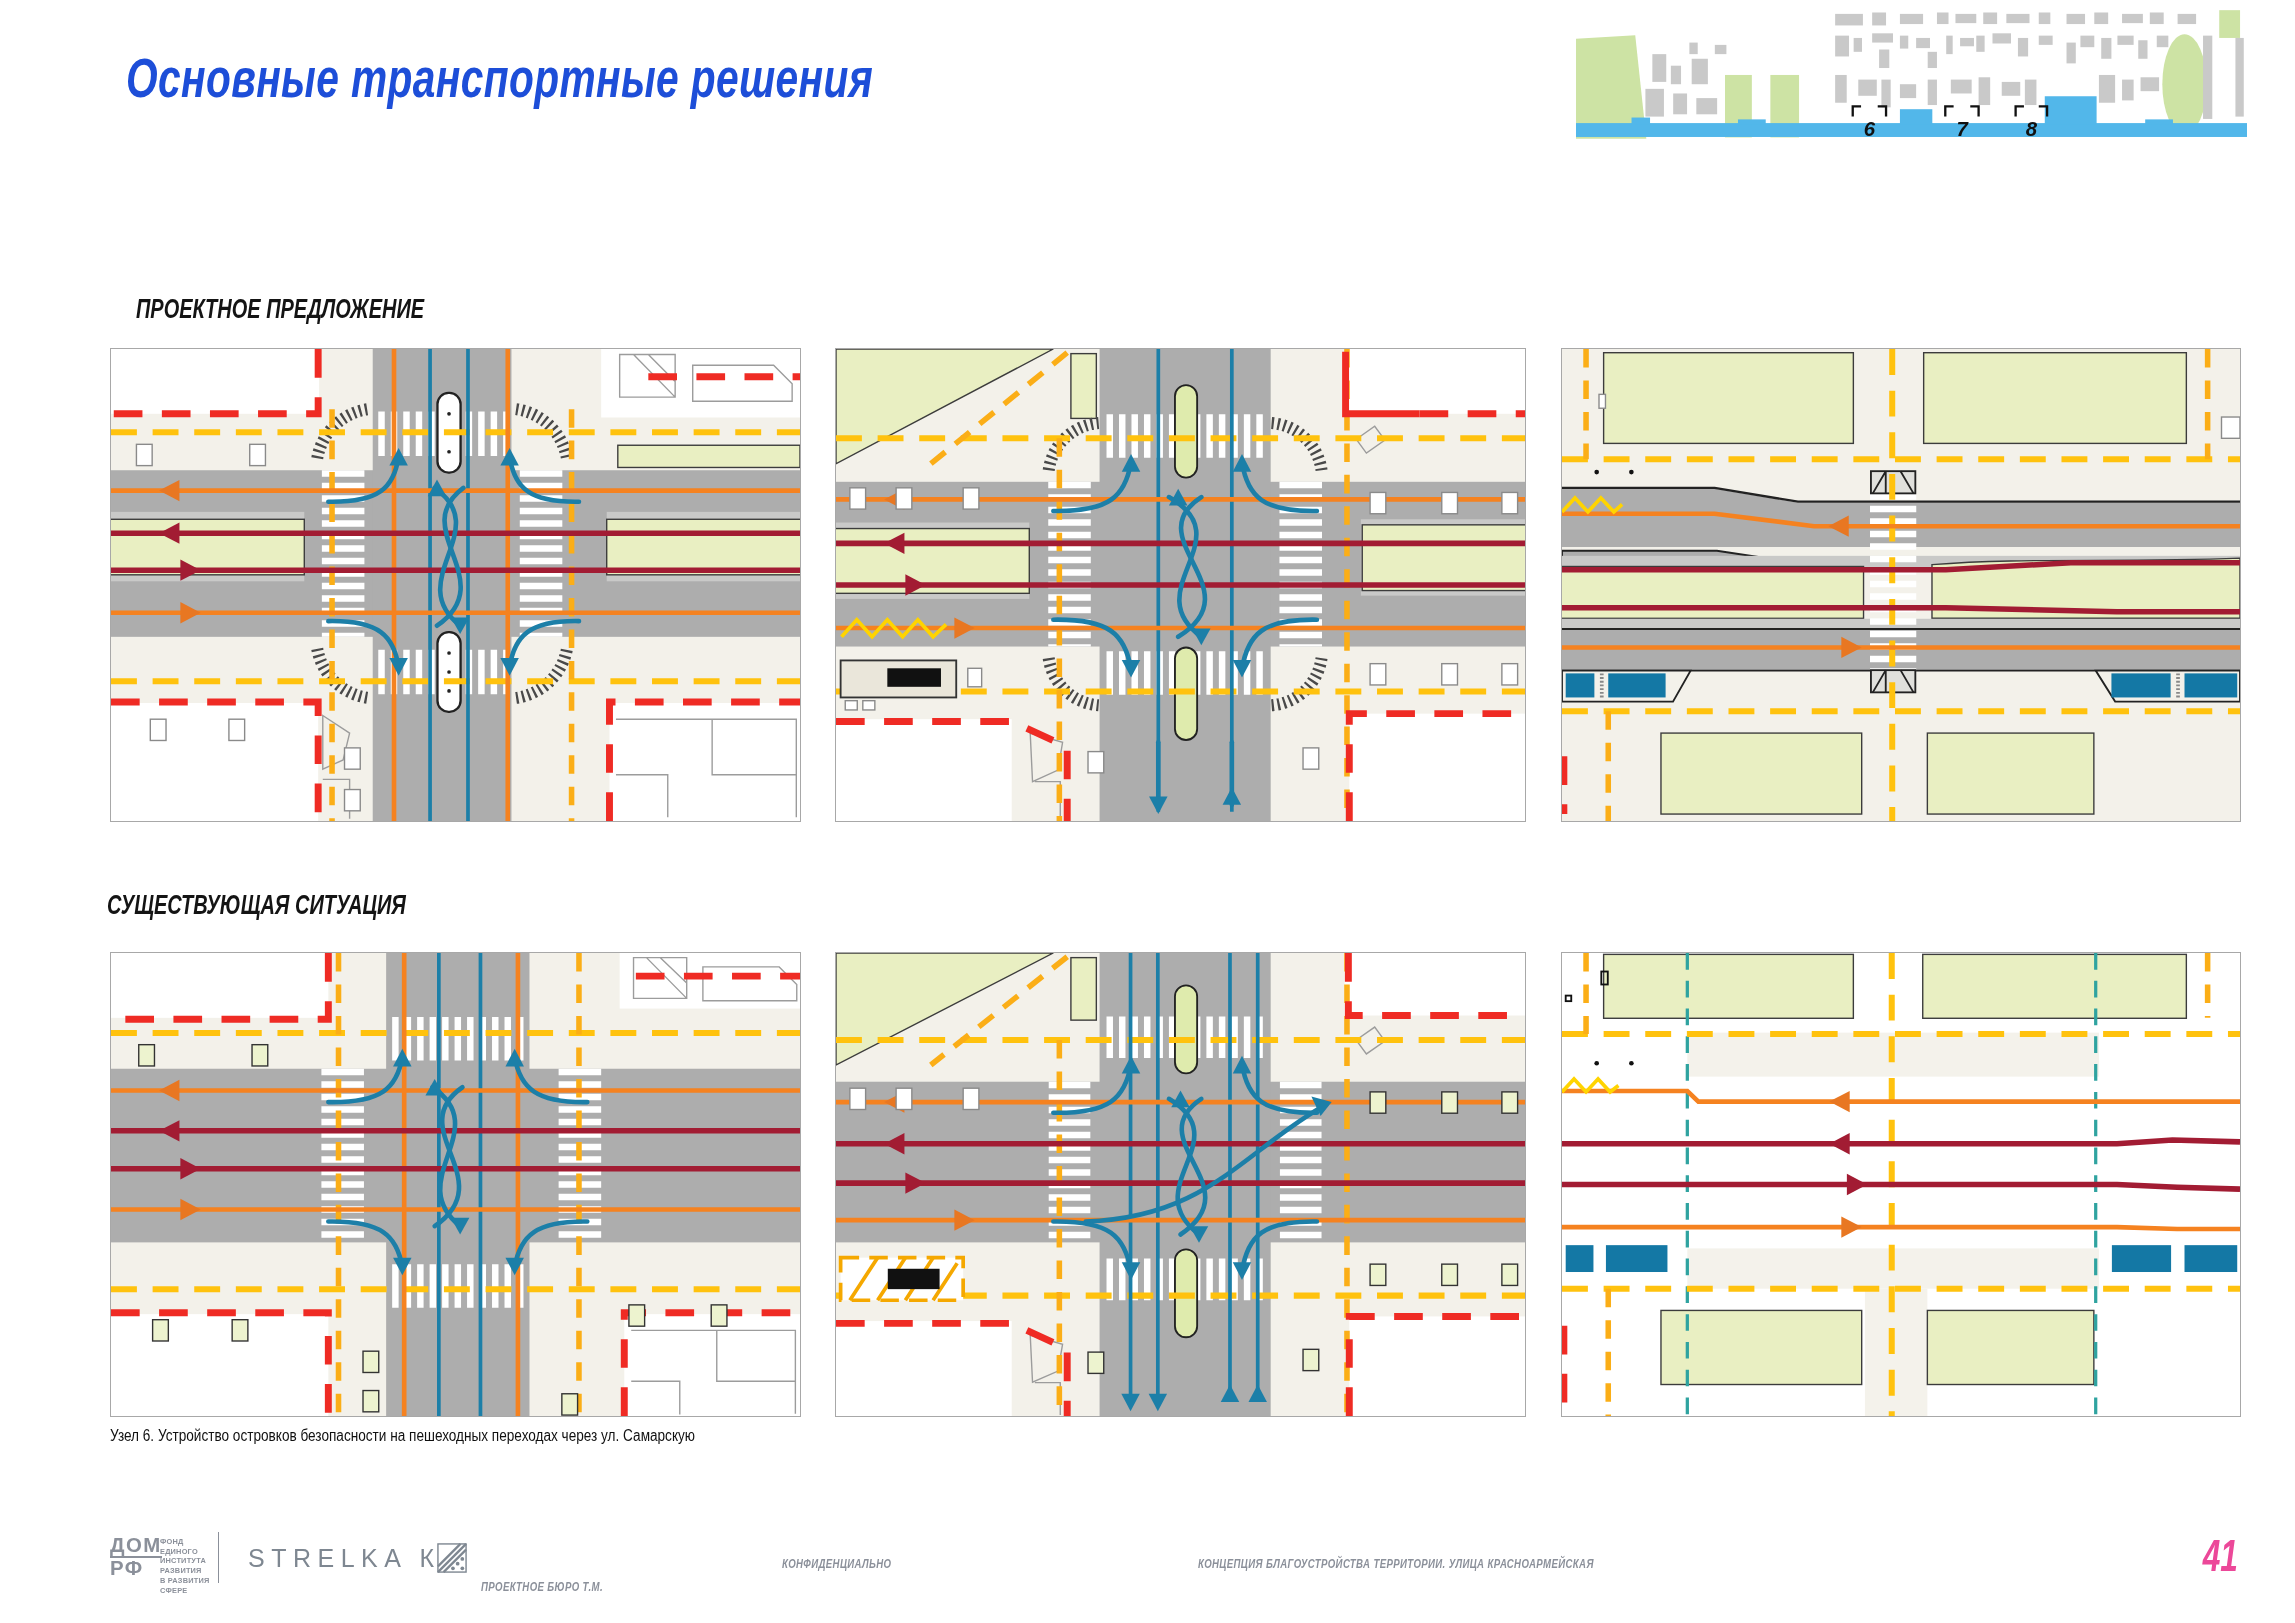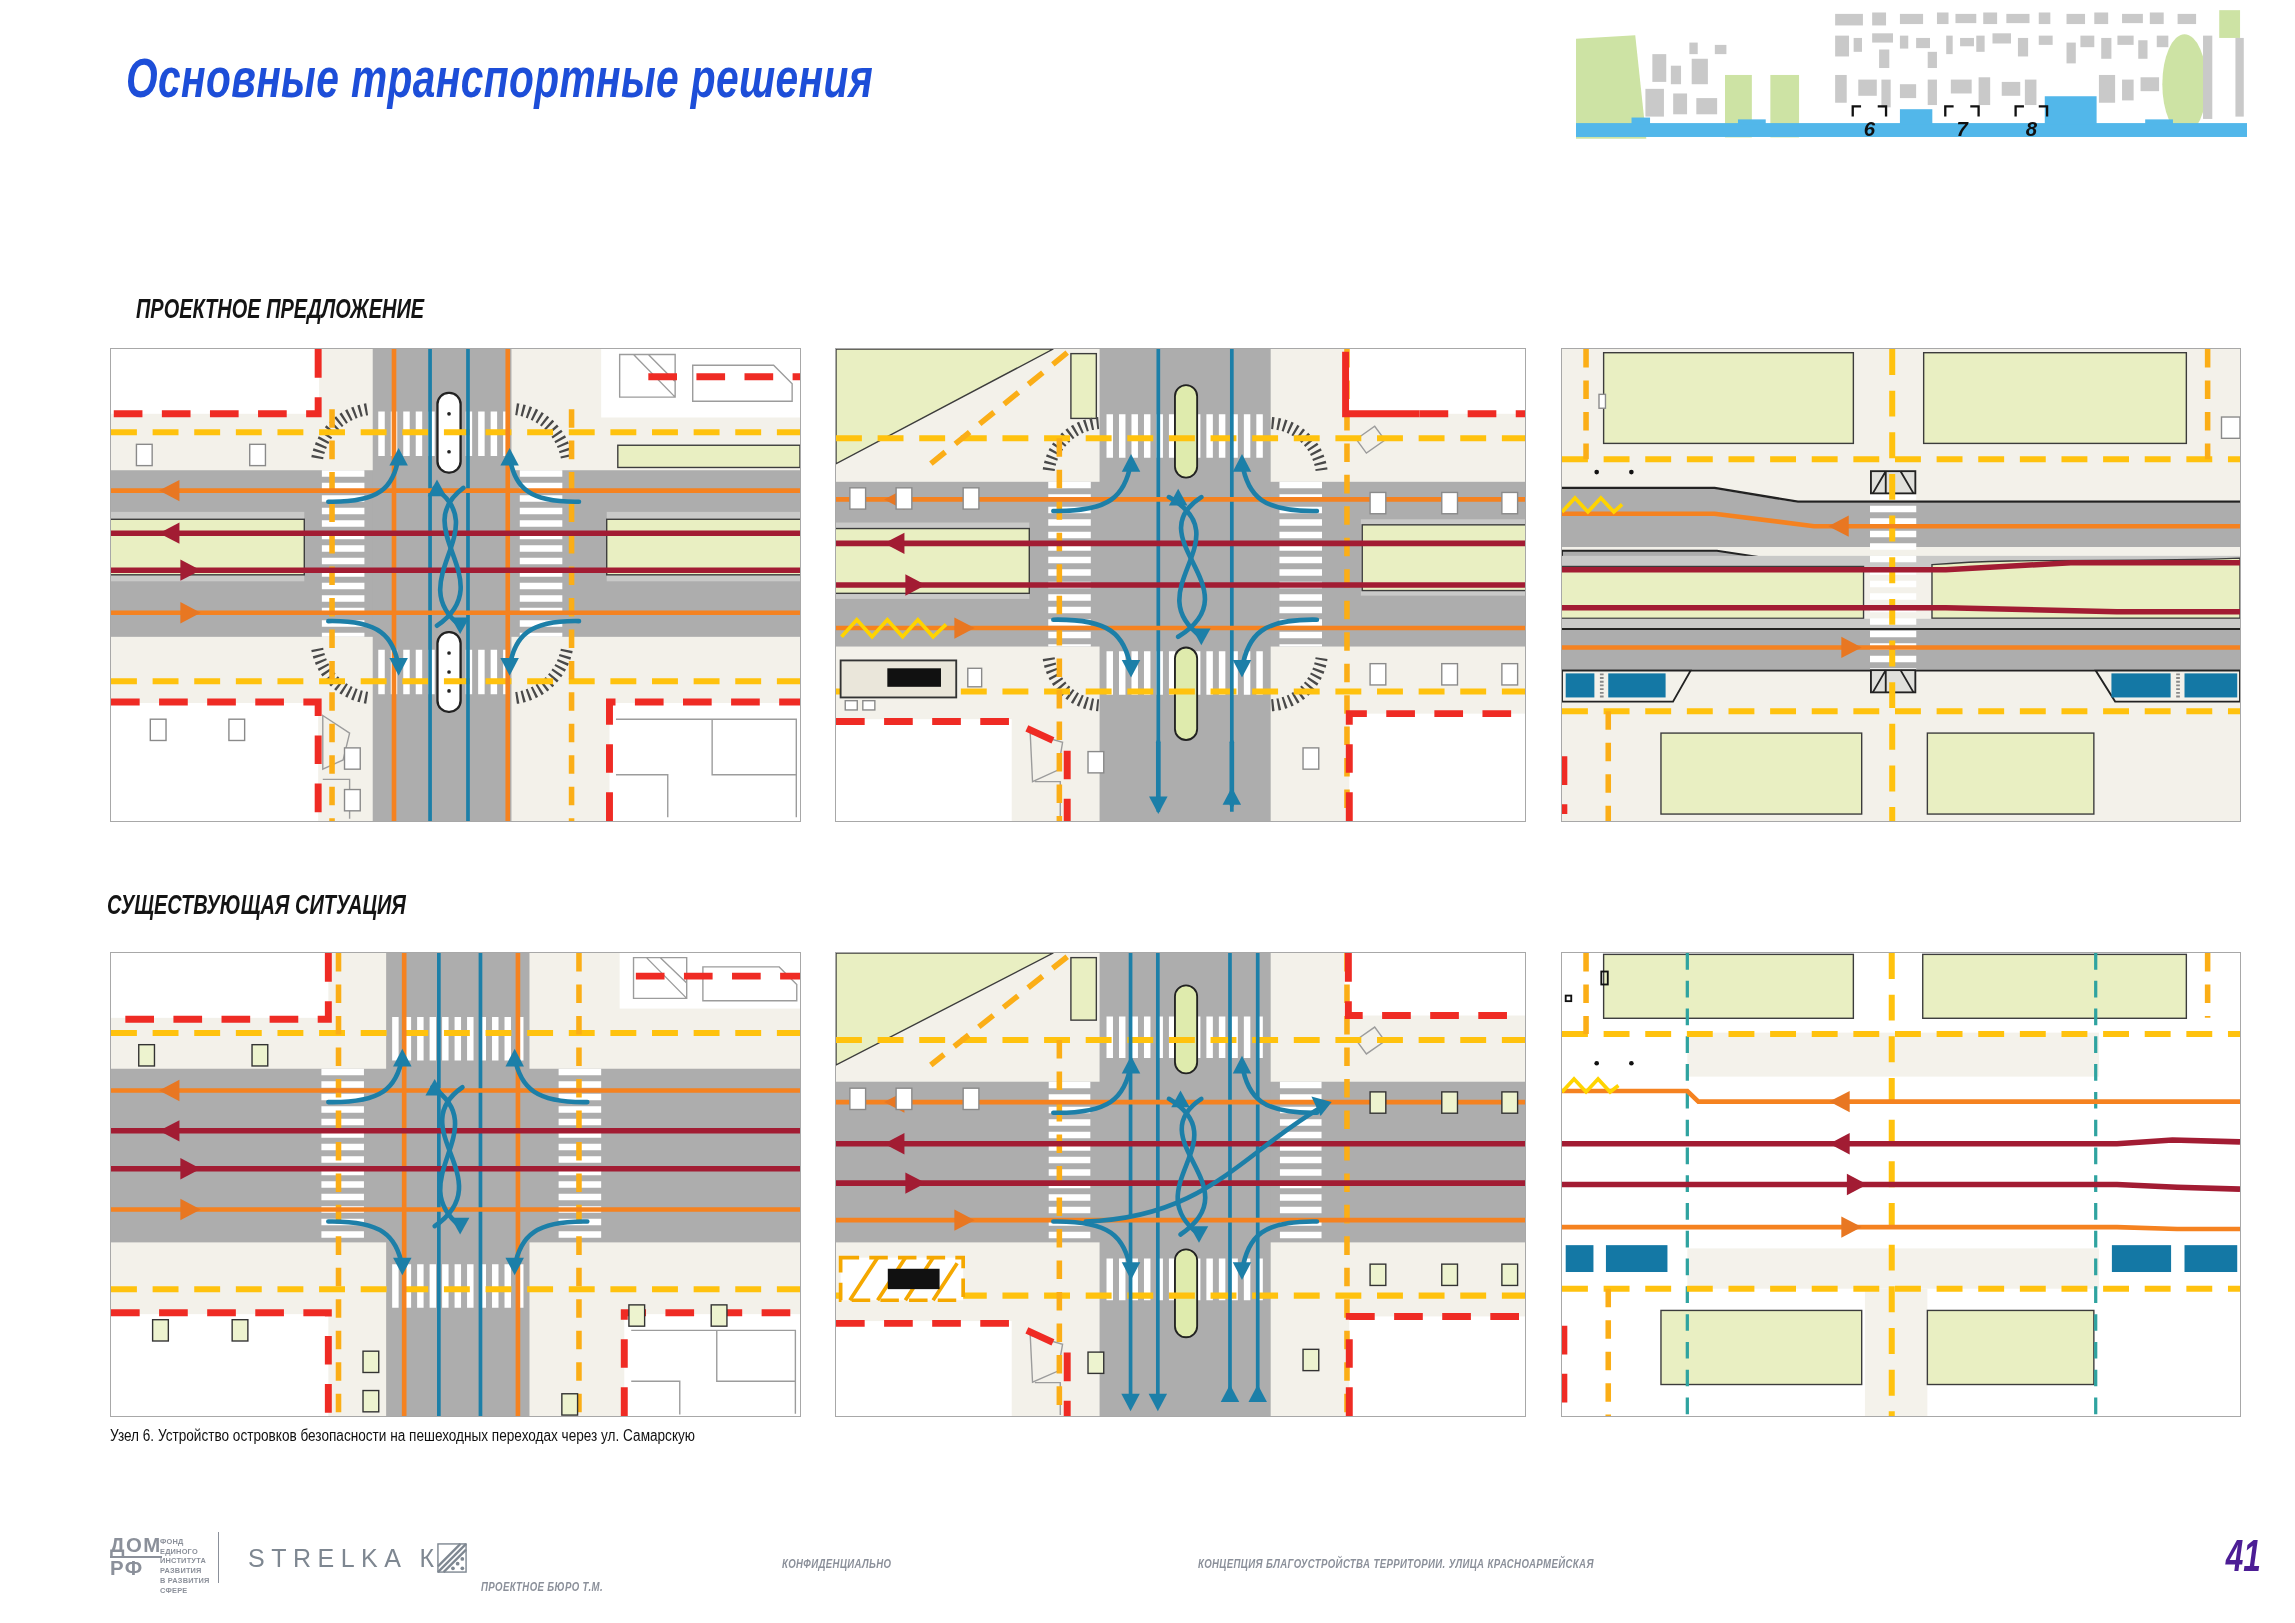--- a/index.html
+++ b/index.html
@@ -30,22 +30,22 @@
 
   .footer-item{position:absolute;color:#8B909A;}
   .domrf{left:110px;top:1535px;font-weight:bold;font-size:20.4px;line-height:20.4px;letter-spacing:1.4px;}
   .domrf .l1{border-bottom:2.3px solid #8B909A;padding-bottom:0.9px;}
   .domrf-sub{left:160px;top:1537px;font-size:7.4px;line-height:9.7px;letter-spacing:0.2px;font-weight:bold;}
   .fdivider{position:absolute;left:218px;top:1532px;width:1.4px;height:51px;background:#8B909A;}
   .strelka{left:248px;top:1544px;font-size:25px;font-weight:500;letter-spacing:6.5px;color:#7E8791;}
   .hatchbox{position:absolute;left:437px;top:1543px;width:30px;height:30px;}
   .fsmall{font-size:13px;font-weight:bold;font-style:italic;letter-spacing:0.5px;}
   .bureau{left:481px;top:1556px;margin-top:23px;} .confid{left:782px;top:1556px;} .project{left:1198px;top:1556px;}
-  .pagenum{position:absolute;right:34px;top:1531px;font-size:44px;font-weight:bold;
-           font-style:italic;color:#4c1d95;}
+  .pagenum{position:absolute;right:57px;top:1531px;font-size:44px;font-weight:bold;
+           font-style:italic;color:#ec4899;}
 
   
   svg .blk{fill:#F3F1EA;} svg .rd{fill:#ADADAD;} svg .pk{fill:#C9C9C8;}
   svg .grn{fill:#E9EFC2;stroke:#3C3C3C;stroke-width:3;}
   svg .wsq{fill:#fff;stroke:#8A8A8A;stroke-width:3;}
   svg .gsq{fill:#EDF3CF;stroke:#333;stroke-width:3;}
   svg .bld{stroke:#9C9C9C;stroke-width:3;fill:none;}
   svg .zeb{stroke:#fff;stroke-dasharray:14 13;fill:none;}
   svg .yd {stroke:#FFC20E;stroke-width:13;fill:none;stroke-dasharray:56 34;}
   svg .ydt{stroke:#FBAE17;stroke-width:12;fill:none;stroke-dasharray:40 28;}

